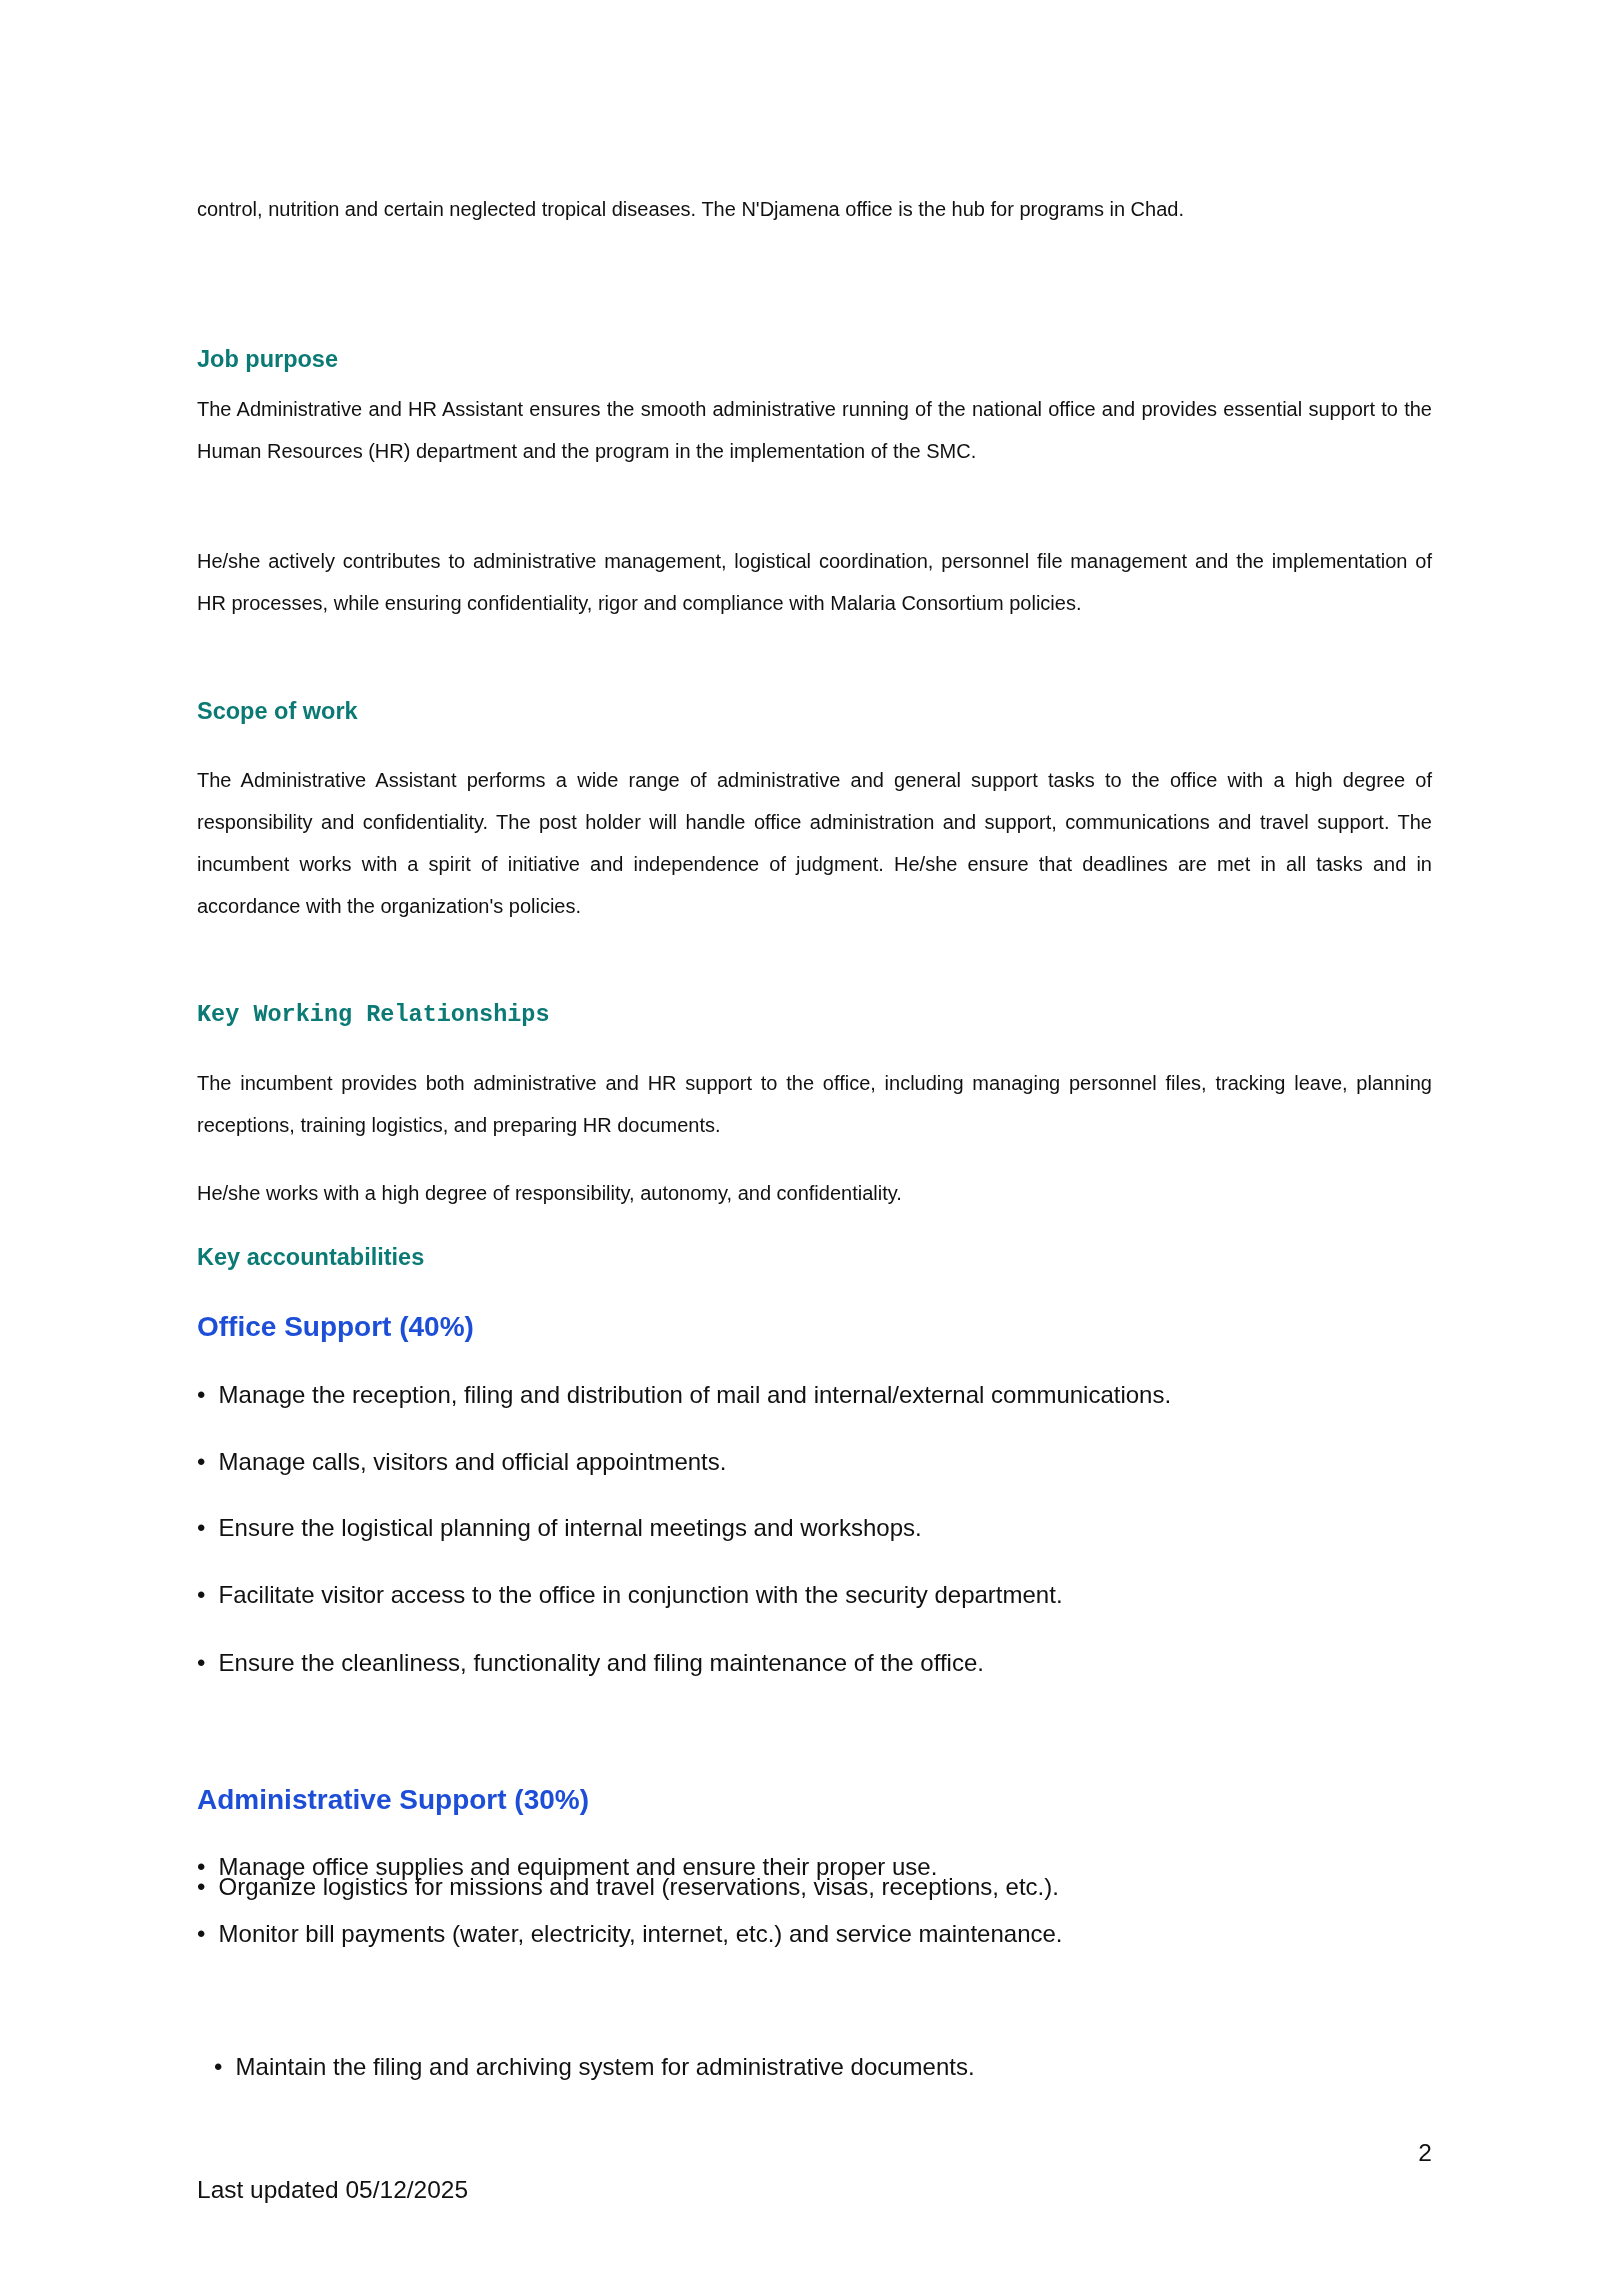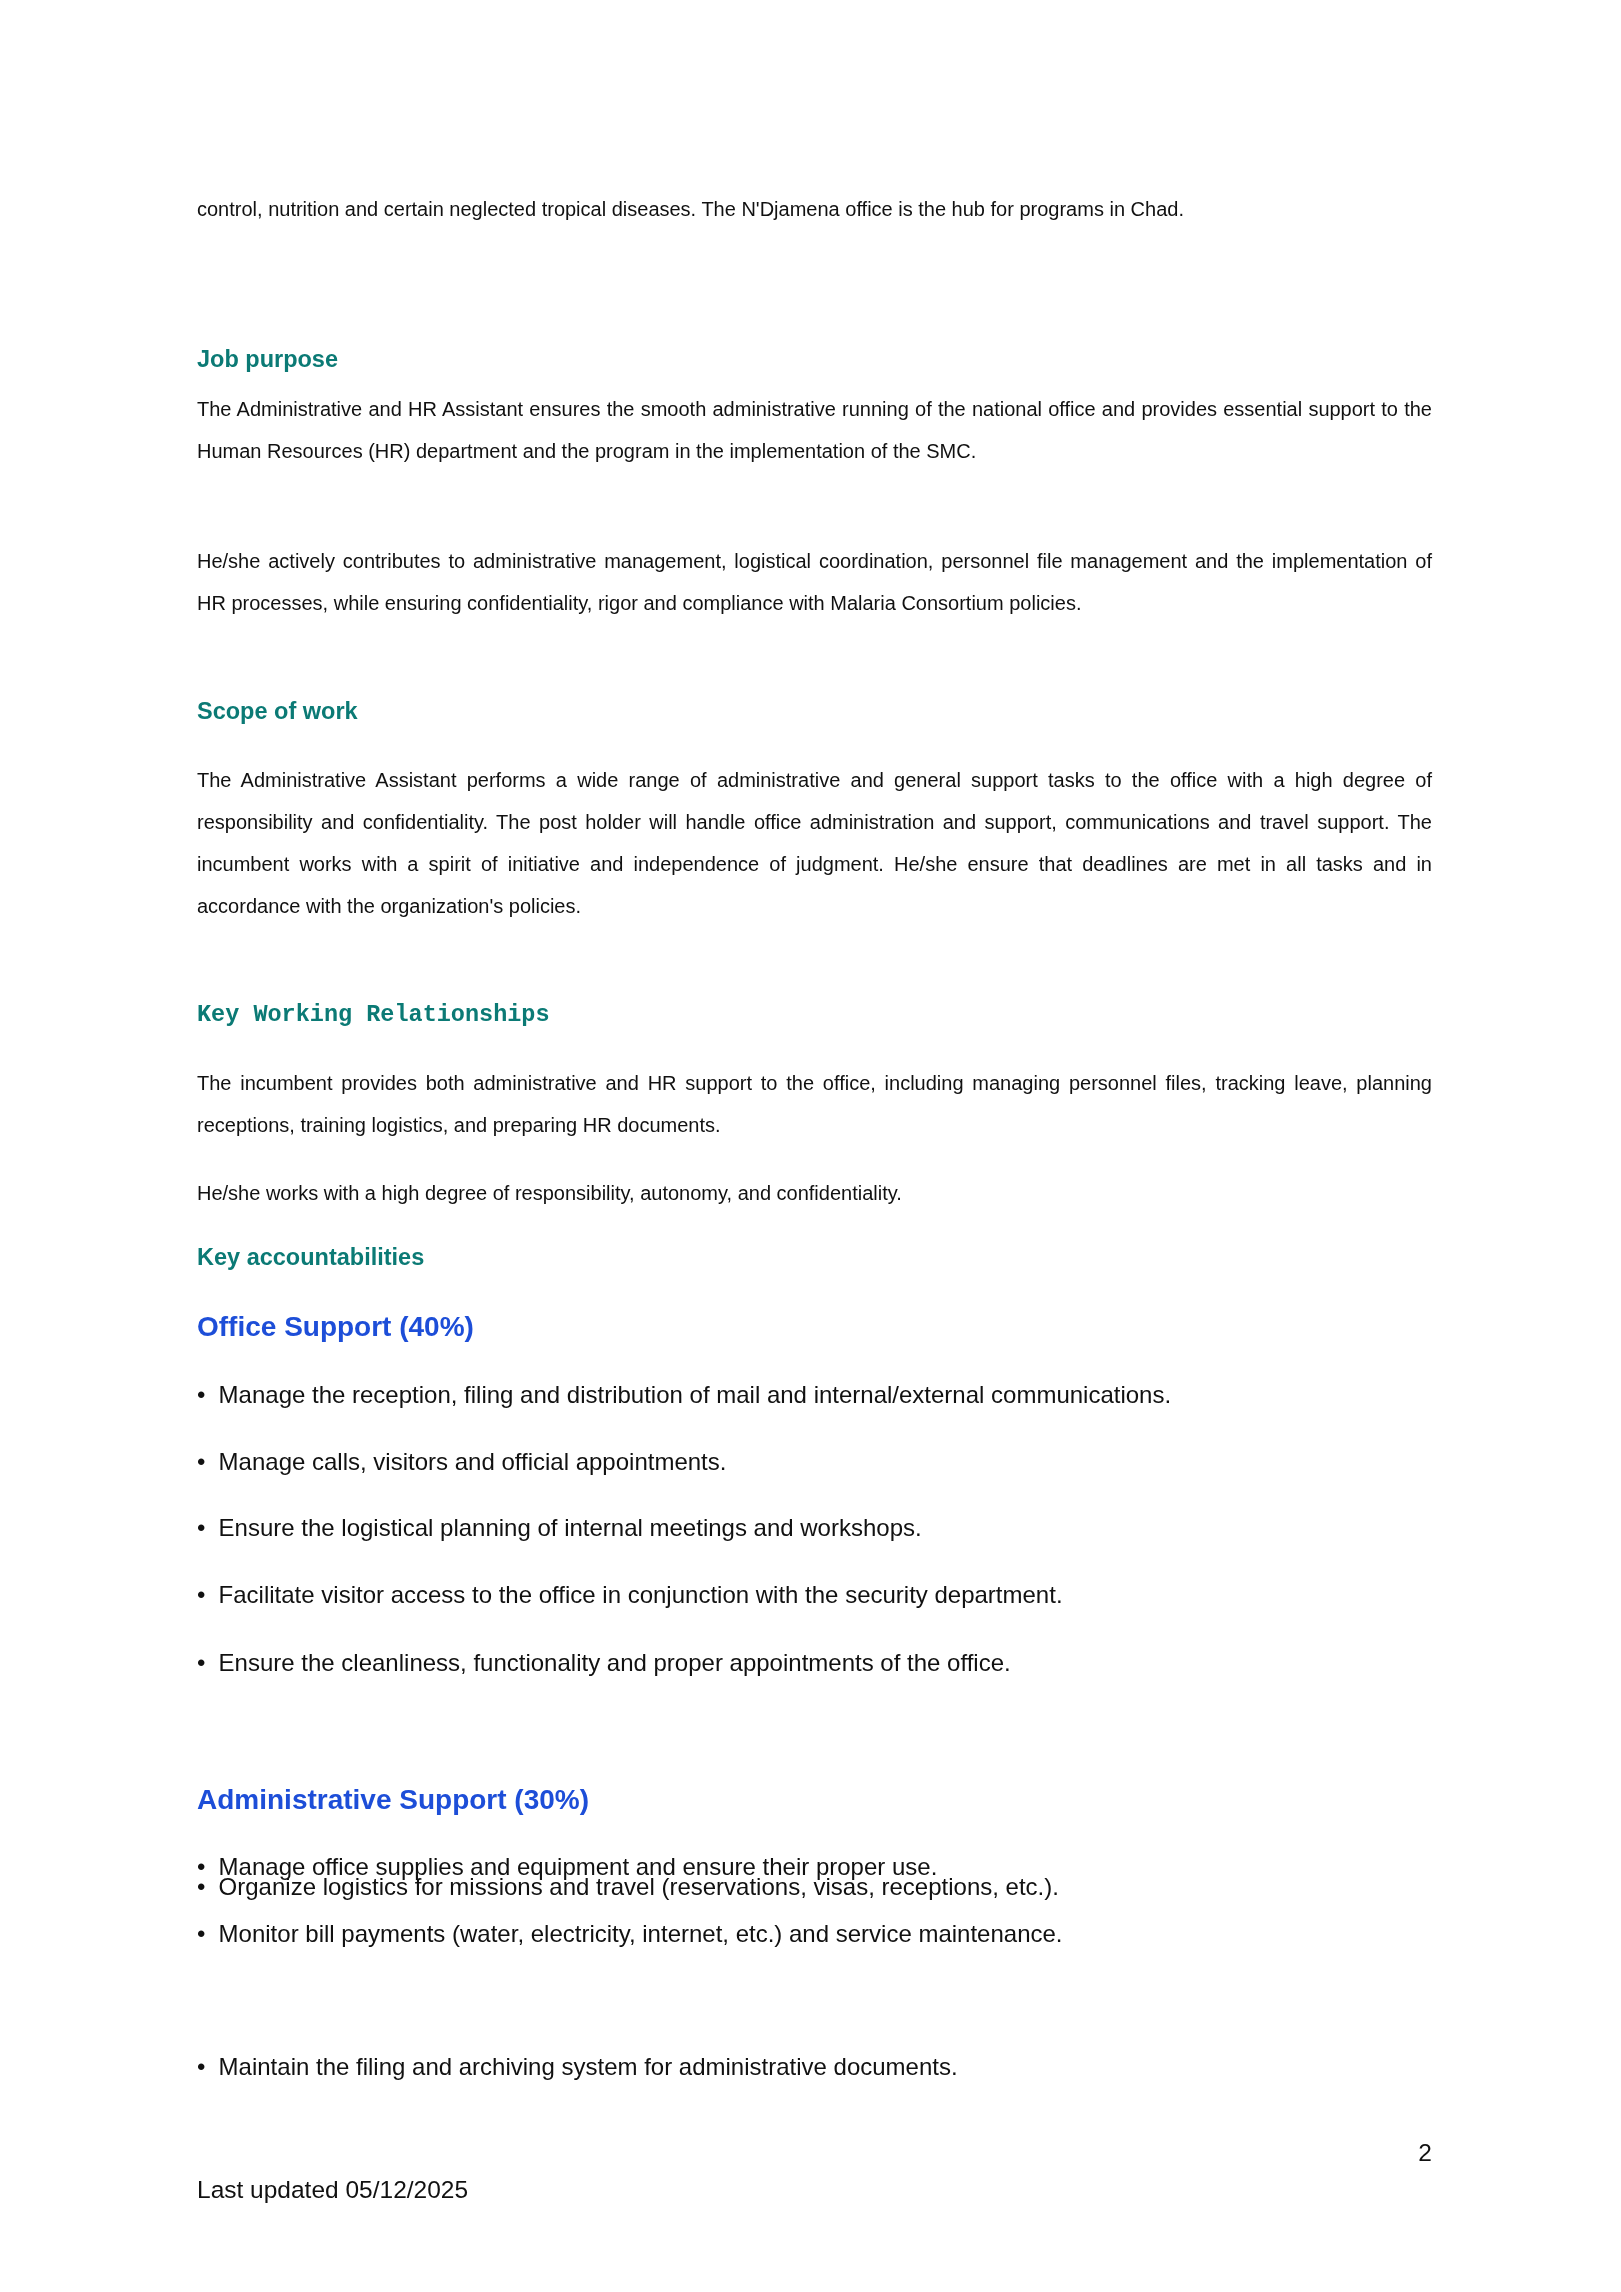--- a/index.html
+++ b/index.html
@@ -62,34 +62,34 @@
 <div class="blk" style="top:1447px;">
   <p class="bullet"><span class="dot">•</span><span>Manage calls, visitors and official appointments.</span></p>
 </div>
 <div class="blk" style="top:1513px;">
   <p class="bullet"><span class="dot">•</span><span>Ensure the logistical planning of internal meetings and workshops.</span></p>
 </div>
 <div class="blk" style="top:1580px;">
   <p class="bullet"><span class="dot">•</span><span>Facilitate visitor access to the office in conjunction with the security department.</span></p>
 </div>
 <div class="blk" style="top:1648px;">
-  <p class="bullet"><span class="dot">•</span><span>Ensure the cleanliness, functionality and proper appointments of the office.</span></p>
+  <p class="bullet"><span class="dot">•</span><span>Ensure the cleanliness, functionality and filing maintenance of the office.</span></p>
 </div>
 
 <div class="blk" style="top:1782px;">
   <h2 class="h2">Administrative Support (30%)</h2>
 </div>
 <div class="blk" style="top:1852px;">
   <p class="bullet"><span class="dot">•</span><span>Manage office supplies and equipment and ensure their proper use.</span></p>
 </div>
 <div class="blk" style="top:1919px;">
   <p class="bullet"><span class="dot">•</span><span>Monitor bill payments (water, electricity, internet, etc.) and service maintenance.</span></p>
 </div>
 <div class="blk" style="top:1872px;">
   <p class="bullet"><span class="dot">•</span><span>Organize logistics for missions and travel (reservations, visas, receptions, etc.).</span></p>
 </div>
-<div class="blk" style="top:2052px;">
+<div class="blk" style="top:2052px;margin-left:17px;">
   <p class="bullet"><span class="dot">•</span><span>Maintain the filing and archiving system for administrative documents.</span></p>
 </div>
 
 <div class="pagenum" style="top:2139px;">2</div>
 <div class="footer" style="top:2176px;">Last updated 05/12/2025</div>
 
 
 </body></html>

